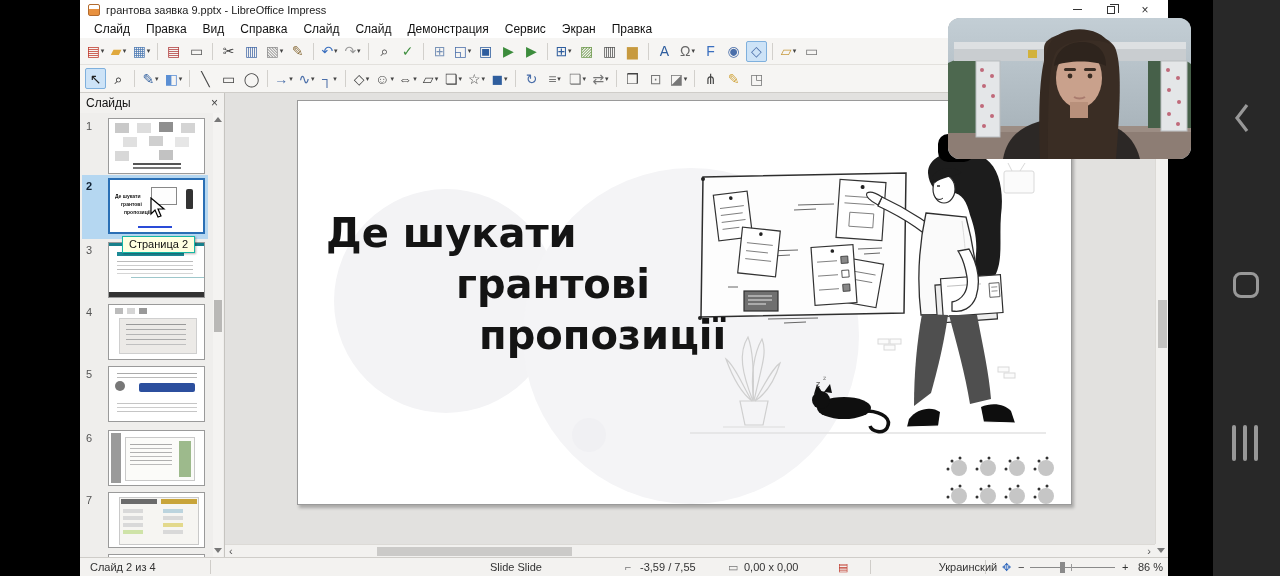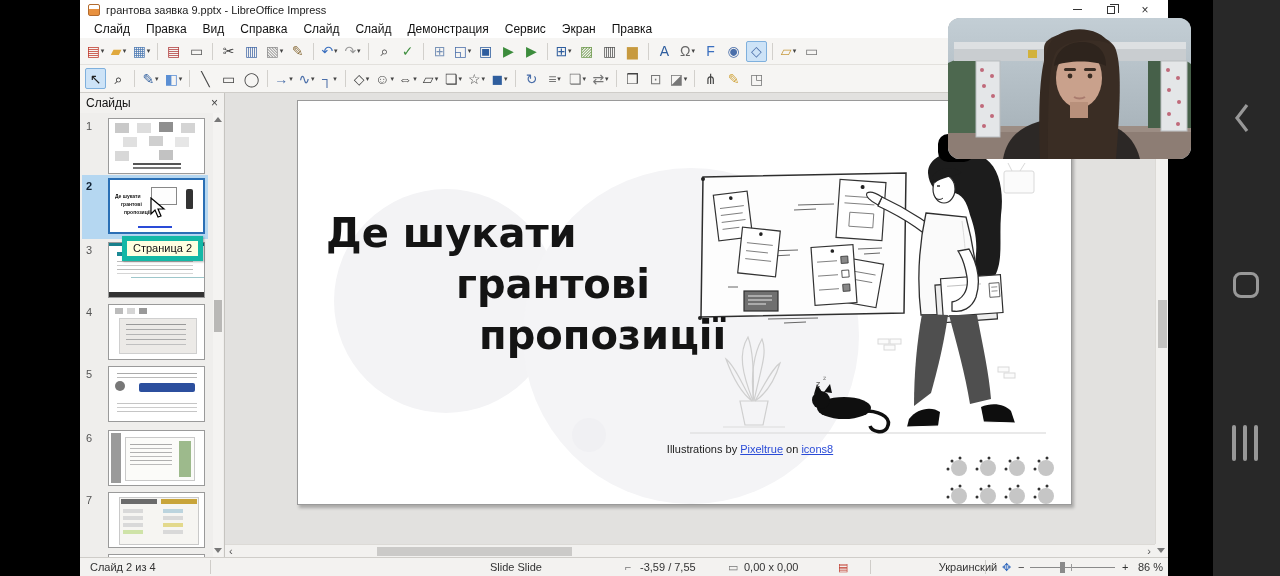--- a/index.html
+++ b/index.html
@@ -122,21 +122,21 @@
   .status { position:absolute; left:0; top:557px; width:1088px; height:19px; background:#f3f2f0;
             border-top:1px solid #cfcdc9; font-size:11px; color:#333; }
   .status span.abs { position:absolute; top:3px; white-space:nowrap; }
   .sb-sep { position:absolute; top:2px; width:1px; height:14px; background:#cfcdc9; }
   .zoom-track { position:absolute; left:950px; top:9px; width:85px; height:1px; background:#8a8a8a; }
   .zoom-thumb { position:absolute; left:980px; top:4px; width:5px; height:11px; background:#8a8a8a; }
   .zoom-mid { position:absolute; left:991px; top:6px; width:1px; height:7px; background:#9a9a9a; }
 
   
   .tooltip { position:absolute; left:42px; top:236px; z-index:40; background:#ffffe1;
-             border:5px solid #14b8a6; font-size:11px; color:#111; padding:1px 6px 2px;
+             border:1px solid #14b8a6; font-size:11px; color:#111; padding:1px 6px 2px;
              box-shadow:1px 1px 2px rgba(0,0,0,.3); }
   .cursor { position:absolute; left:70px; top:197px; z-index:45; }
 
   
   .cam-corner { position:absolute; left:938px; top:134px; width:36px; height:28px; background:#000; border-radius:10px; }
   .webcam { position:absolute; left:948px; top:18px; width:243px; height:141px; border-radius:12px;
             overflow:hidden; background:#9aa4aa; z-index:30; }
 
   
   .black-strip { position:absolute; left:1168px; top:0; width:45px; height:576px; background:#000; }
@@ -666,26 +666,20 @@
                   <circle cx="749" cy="385" r="1.5"></circle>
                   <circle cx="737" cy="396" r="1.5"></circle>
               </g>
             </g>
           </svg>
 
           <div class="slide-title tl1">Де шукати</div>
           <div class="slide-title tl2">грантові</div>
           <div class="slide-title tl3">пропозиції</div>
 
-          <div class="credit">
-            <span>Illustrations by</span>
-            <a>Pixeltrue</a>
-            <span>on</span>
-            <a>icons8</a>
-          </div>
         </div>
 
         <div class="vscroll">
           <div class="vthumb"></div>
         </div>
         <div class="vdown">
             <span class="tri tri-down"></span>
           </div>
         <div class="hscroll">
           <span class="harrow left">‹</span>

